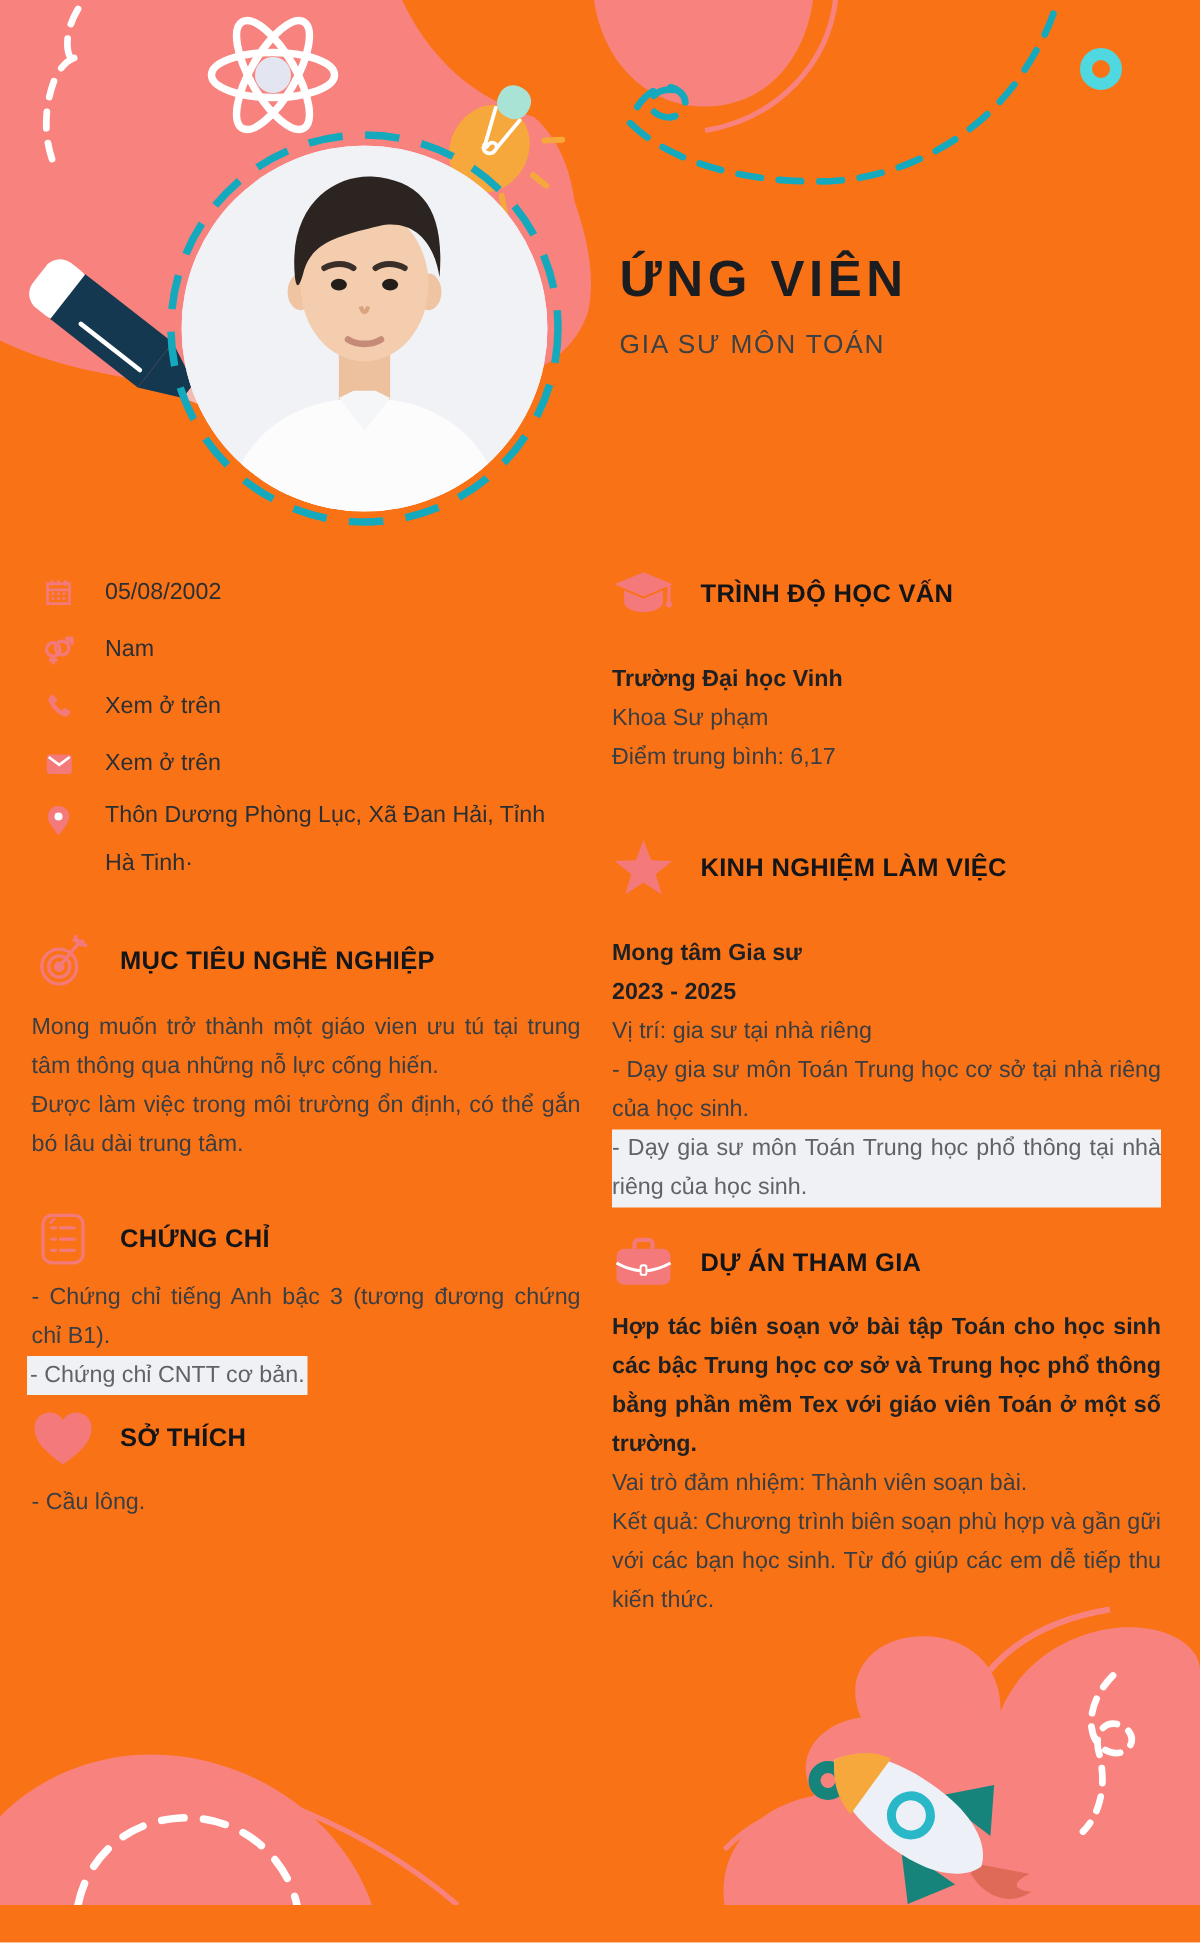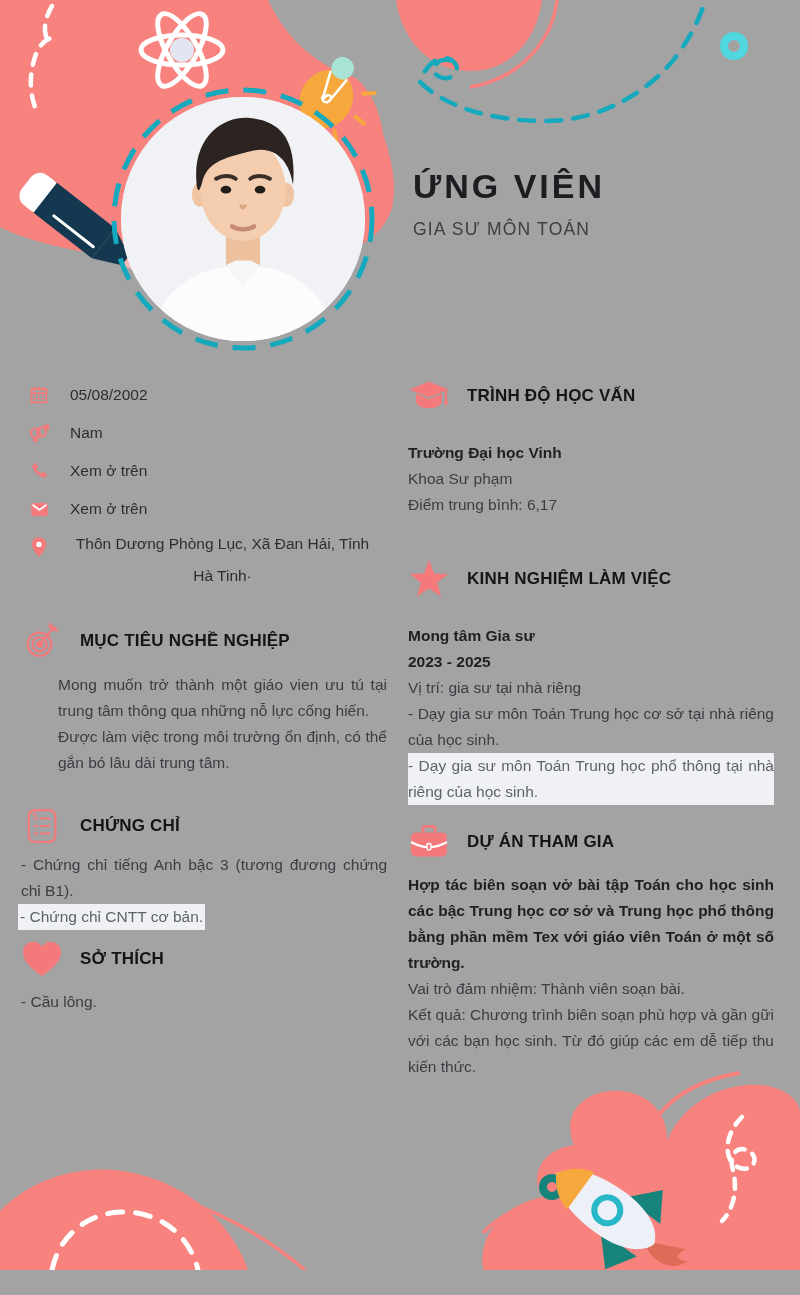--- a/index.html
+++ b/index.html
@@ -1,16 +1,16 @@
 <!DOCTYPE html>
 <html><head>
 <meta charset="utf-8">
 <style>
   html,body{margin:0;padding:0;background:#fff;}
-  .page{position:relative;width:800px;height:1295px;background:#a3a3a3;overflow:hidden;
+  .page{position:relative;width:800px;height:1295px;background:#f97316;overflow:hidden;
         font-family:"Liberation Sans", sans-serif;color:#2b2e33;}
   .deco{position:absolute;pointer-events:none;}
   #deco-top{left:0;top:0;}
   #deco-bottom{left:0;top:1055px;}
   .photo{position:absolute;left:121px;top:97px;width:244px;height:244px;border-radius:50%;
          overflow:hidden;background:#f1f2f5;}
   .abs{position:absolute;}
   .title-name{font-size:34px;font-weight:700;letter-spacing:3px;color:#1c1d20;margin:0;}
   .title-sub{font-size:17.5px;letter-spacing:1.2px;color:#3c4043;margin:13px 0 0 0;}
   .contact-row{display:flex;align-items:center;gap:19px;min-height:38px;font-size:15.5px;color:#2b2e33;}
@@ -91,21 +91,21 @@
       <path d="M49,44 C49.5,46 50.5,46 51,44" fill="none" stroke="#D9A57F" stroke-width="1.2"></path>
       <path d="M45.5,53 C48,54.6 52,54.6 54.5,53" fill="none" stroke="#C58B78" stroke-width="1.8" stroke-linecap="round"></path>
     </svg>
   </div>
 
   <div class="abs" style="left:413px;top:167px;">
     <h1 class="title-name">ỨNG VIÊN</h1>
     <p class="title-sub">GIA SƯ MÔN TOÁN</p>
   </div>
 
-  <div class="abs" style="left:27px;top:376px;width:362px;text-align:center;">
+  <div class="abs" style="left:27px;top:376px;width:362px;">
     <div class="contact-row">
       <span class="c-icon">
         <svg width="22" height="22" viewBox="0 0 24 24">
             <path fill="none" stroke="#F4797B" stroke-width="2" d="M4,5.5 H20 V20 H4 Z M4,10 H20 M7,3 V7 M12,3 V7 M17,3 V7"></path>
           <path stroke="#F4797B" stroke-width="2" d="M7,13 H9 M11,13 H13 M15,13 H17 M7,16.5 H9 M11,16.5 H13 M15,16.5 H17"></path>
           </svg>
       </span>
       <span class="c-text">05/08/2002</span>
     </div>
     <div class="contact-row">
@@ -153,21 +153,21 @@
           <circle cx="21" cy="28" r="14"></circle>
             <circle cx="21" cy="28" r="8.5"></circle>
             <circle cx="21" cy="28" r="3" fill="#F4797B"></circle>
           <path d="M21,28 L36,10"></path>
             <path d="M36,10 L34,4 M36,10 L42,11" stroke-width="3"></path>
           <path d="M33,7 L40,8" stroke-width="3"></path>
           </svg>
       </span>
       <h2 class="sec-title">MỤC TIÊU NGHỀ NGHIỆP</h2>
     </div>
-    <div class="body-text" style="margin-top:9px;margin-left:37px;">
+    <div class="body-text" style="margin-top:9px;">
       <p>Mong muốn trở thành một giáo vien ưu tú tại trung tâm thông qua những nỗ lực cống hiến.</p>
       <p>Được làm việc trong môi trường ổn định, có thể gắn bó lâu dài trung tâm.</p>
     </div>
   </div>
 
   <div class="section" style="left:21px;top:804px;width:366px;">
     <div class="sec-head">
       <span class="sec-icon">
         <svg width="38" height="40" viewBox="0 0 44 48" fill="none" stroke="#F4797B" stroke-width="2.6" stroke-linecap="round">
           <rect x="6" y="5" width="32" height="38" rx="7"></rect>

